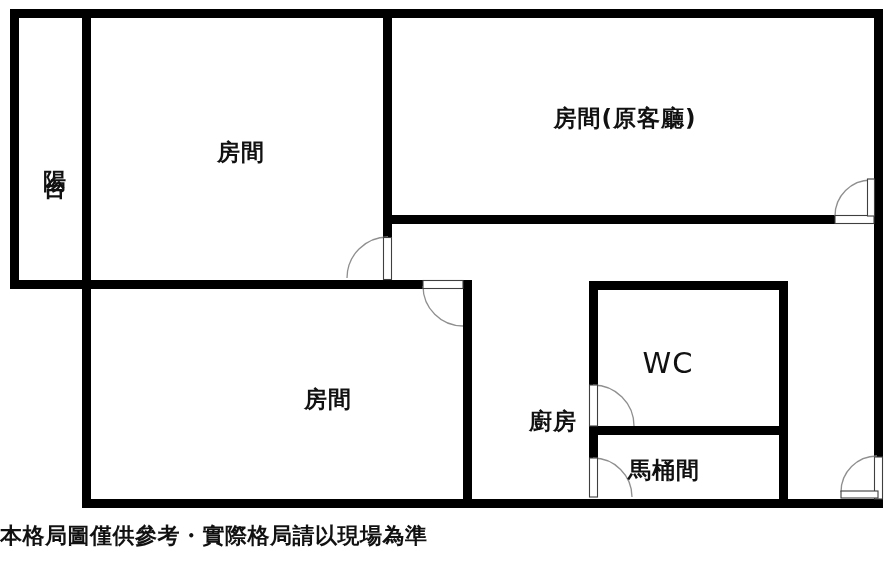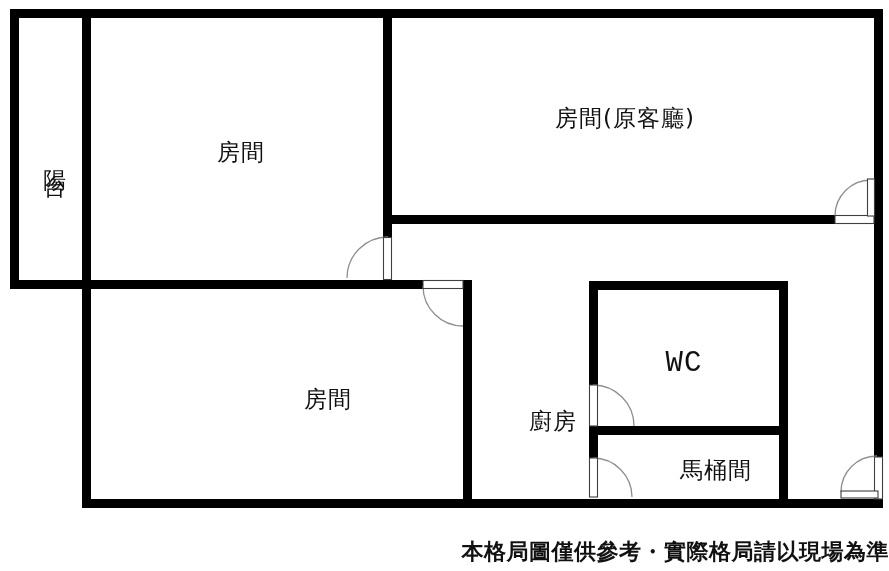--- a/index.html
+++ b/index.html
@@ -19,39 +19,39 @@
   }
   .plan-svg{position:absolute;left:0;top:0;}
   .wall{fill:var(--wall-color);}
   .door-leaf{fill:var(--floor-color);stroke:var(--door-leaf-outline);stroke-width:1.1;}
   .door-arc{fill:none;stroke:var(--door-arc-color);stroke-width:1.3;}
   .room-label{
     position:absolute;
     transform:translate(-50%,-50%);
     color:var(--label-color);
     font-size:23px;
-    font-weight:400;
+    font-weight:700;
     letter-spacing:1px;
     white-space:nowrap;
     line-height:1.15;
   }
   .room-label.vertical{
     writing-mode:vertical-rl;
     text-orientation:upright;
     letter-spacing:5px;
   }
   .room-label.latin{
     font-size:29px;
     font-weight:500;
     letter-spacing:1px;
   }
   .caption{
     position:absolute;
-    left:0;top:537px;width:100%;
-    text-align:right;
+    left:0;top:521px;width:100%;
+    text-align:left;
     color:var(--label-color);
     font-size:22px;
     font-weight:600;
     letter-spacing:0.5px;
     white-space:nowrap;
   }
 </style>
 </head>
 <body>
 
@@ -111,18 +111,18 @@
       </g>
 
     </g>
   </svg>
 
   <div class="room-label vertical" style="left:55px;  top:157px;">陽台</div>
   <div class="room-label" style="left:241px; top:152px;">房間</div>
   <div class="room-label" style="left:625px; top:118px;">房間(原客廳)</div>
   <div class="room-label" style="left:328px; top:399px;">房間</div>
   <div class="room-label" style="left:553px; top:421px;">廚房</div>
-  <div class="room-label latin" style="left:684px; top:364px;font-family:Liberation Mono, monospace;">WC</div>
-  <div class="room-label" style="left:716px; top:470px;">馬桶間</div>
+  <div class="room-label latin" style="left:668px; top:364px;">WC</div>
+  <div class="room-label" style="left:664px; top:470px;">馬桶間</div>
 
   <div class="caption">本格局圖僅供參考・實際格局請以現場為準</div>
 
 </div>
 
 </body></html>

